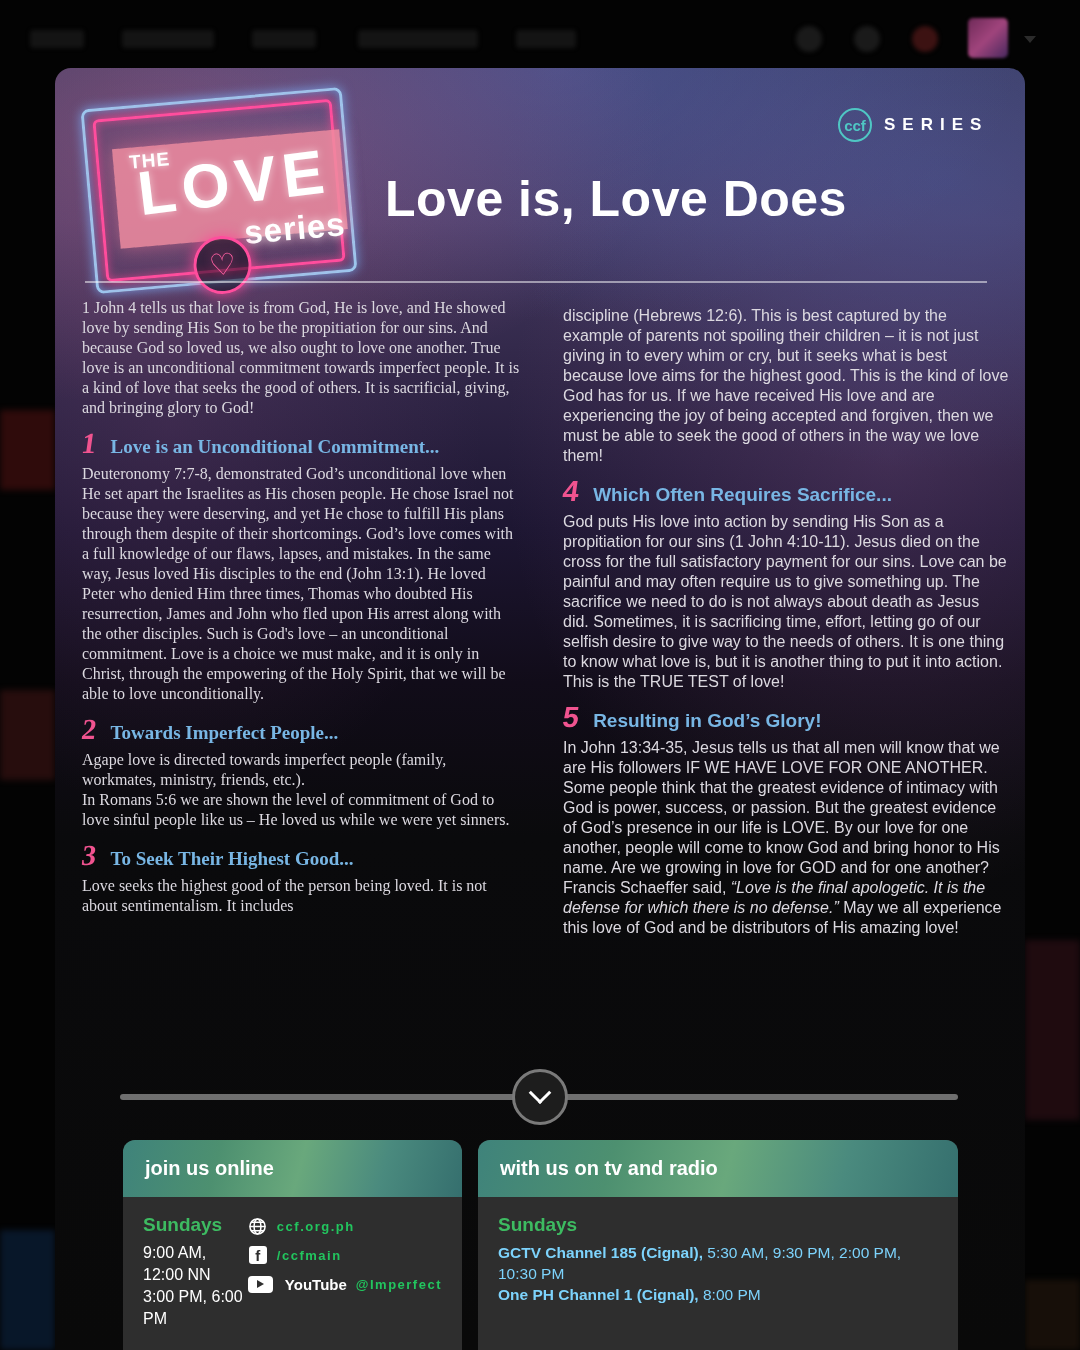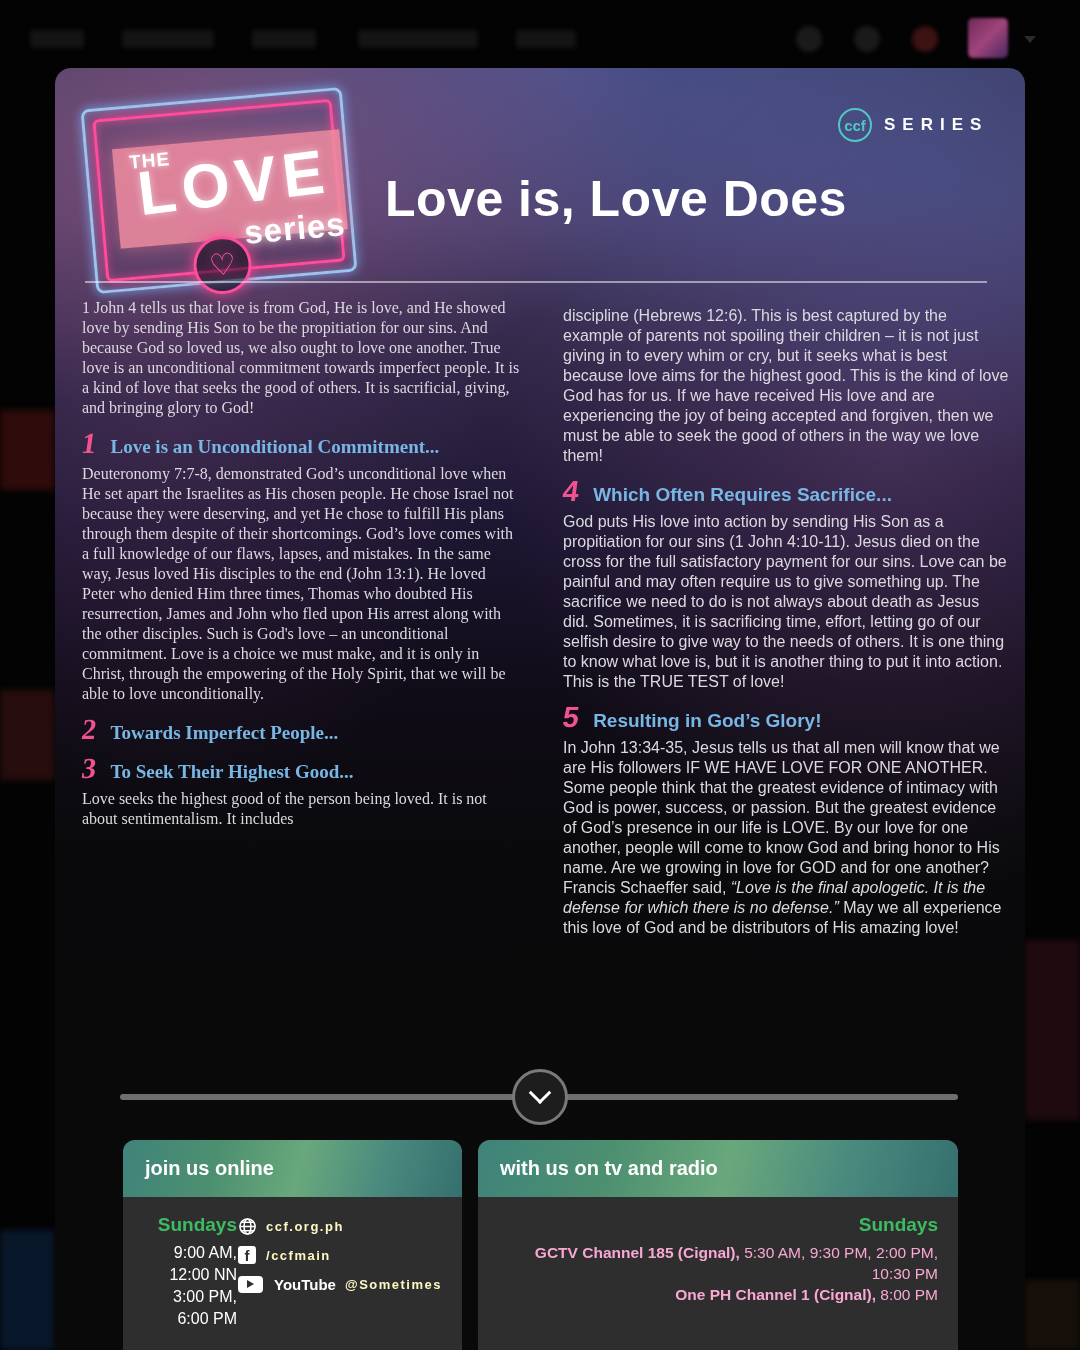--- a/index.html
+++ b/index.html
@@ -74,42 +74,42 @@
   
   .scrollbar { position:absolute; left:65px; top:1026px; width:838px; height:6px;
     background:#6f6f6f; border-radius:3px; }
   .scroll-btn { position:absolute; left:457px; top:1001px; width:56px; height:56px; border-radius:50%;
     background:#1d1d1d; border:3px solid #7a7a7a; display:flex; align-items:center; justify-content:center; }
   .chev { width:16px; height:16px; border-right:3px solid #fff; border-bottom:3px solid #fff;
     transform:rotate(45deg) translate(-3px,-3px); }
 
   
   .card { position:absolute; top:1072px; height:210px; border-radius:12px 12px 0 0; overflow:hidden;
-    background:#2e2e2e;text-align:right; }
+    background:#2e2e2e; }
   .card-online { left:68px;  width:339px; }
   .card-tv     { left:423px; width:480px; }
   .card-head { height:57px; display:flex; align-items:center; padding-left:22px;
     background:linear-gradient(105deg,#3f837b 0%,#4d9070 28%,#69a87c 52%,#4a8a7e 76%,#356f6e 100%); }
   .card-head .t { color:#fff; font-size:20px; font-weight:bold; }
   .card-body { padding:17px 20px; color:#f0eef2; }
   .sundays { color:#3dbb61; font-size:19px; font-weight:bold; margin-bottom:6px; }
   .times { font-size:16px; line-height:22px; color:#fff; }
   .online-flex { display:flex; justify-content:space-between; }
   .links { margin-top:2px; }
   .link-row { display:flex; align-items:center; gap:9px; margin-bottom:9px; }
-  .link-text { color:#fef9c3; font-size:13px; font-weight:bold; letter-spacing:1.5px; }
+  .link-text { color:#22c55e; font-size:13px; font-weight:bold; letter-spacing:1.5px; }
   .glyph { width:20px; height:20px; display:flex; align-items:center; justify-content:center; flex:0 0 auto; }
   .fb { width:18px; height:18px; background:#fff; border-radius:3px; color:#2e2e2e;
     font-weight:800; font-size:15px; display:flex; align-items:flex-end; justify-content:center; line-height:16px; }
   .yt-badge { width:25px; height:17px; background:#fff; border-radius:4px;
     display:flex; align-items:center; justify-content:center; }
   .yt-tri { width:0; height:0; border-left:7px solid #2e2e2e; border-top:4px solid transparent;
     border-bottom:4px solid transparent; }
   .yt-word { color:#fff; font-size:15px; font-weight:800; margin-left:2px; letter-spacing:0; }
-  .tv-row { font-size:15.5px; line-height:21px; color:#f9a8d4; }
+  .tv-row { font-size:15.5px; line-height:21px; color:#7dd3fc; }
   .tv-row b { font-weight:bold; }
 </style>
 </head>
 <body>
 
 <div class="stage">
 
   <div class="edge" style="left:0;top:410px;width:55px;height:80px;background:#3a0d0d"></div>
   <div class="edge" style="left:0;top:690px;width:55px;height:90px;background:#301010"></div>
   <div class="edge" style="left:0;top:1230px;width:55px;height:120px;background:#0a1c33"></div>
@@ -158,20 +158,22 @@
         <div class="sec-head">
           <span class="sec-num">1</span>
           <span class="sec-title">Love is an Unconditional Commitment...</span>
         </div>
         <p class="para">Deuteronomy 7:7-8, demonstrated God’s unconditional love when He set apart the Israelites as His chosen people. He chose Israel not because they were deserving, and yet He chose to fulfill His plans through them despite of their shortcomings. God’s love comes with a full knowledge of our flaws, lapses, and mistakes. In the same way, Jesus loved His disciples to the end (John 13:1). He loved Peter who denied Him three times, Thomas who doubted His resurrection, James and John who fled upon His arrest along with the other disciples. Such is God's love – an unconditional commitment. Love is a choice we must make, and it is only in Christ, through the empowering of the Holy Spirit, that we will be able to love unconditionally.</p>
 
         <div class="sec-head">
           <span class="sec-num">2</span>
           <span class="sec-title">Towards Imperfect People...</span>
         </div>
+        <p class="para pre">Agape love is directed towards imperfect people (family, workmates, ministry, friends, etc.).
+In Romans 5:6 we are shown the level of commitment of God to love sinful people like us – He loved us while we were yet sinners.</p>
 
         <div class="sec-head">
           <span class="sec-num">3</span>
           <span class="sec-title">To Seek Their Highest Good...</span>
         </div>
         <p class="para">Love seeks the highest good of the person being loved. It is not about sentimentalism. It includes</p>
       </div>
 
       <div class="col col-right">
         <p class="para">discipline (Hebrews 12:6). This is best captured by the example of parents not spoiling their children – it is not just giving in to every whim or cry, but it seeks what is best because love aims for the highest good. This is the kind of love God has for us. If we have received His love and are experiencing the joy of being accepted and forgiven, then we must be able to seek the good of others in the way we love them!</p>
@@ -226,21 +228,21 @@
               </span>
             <span class="link-text">/ccfmain</span>
           </div>
           <div class="link-row">
             <span class="glyph" style="width:26px">
                 <span class="yt-badge">
                   <span class="yt-tri"></span>
                 </span>
               </span>
             <span class="yt-word">YouTube</span>
-            <span class="link-text">@Sometimes</span>
+            <span class="link-text">@Imperfect</span>
           </div>
         </div>
       </div>
     </div>
 
     <div class="card card-tv">
       <div class="card-head">
         <span class="t">with us on tv and radio</span>
       </div>
       <div class="card-body">

